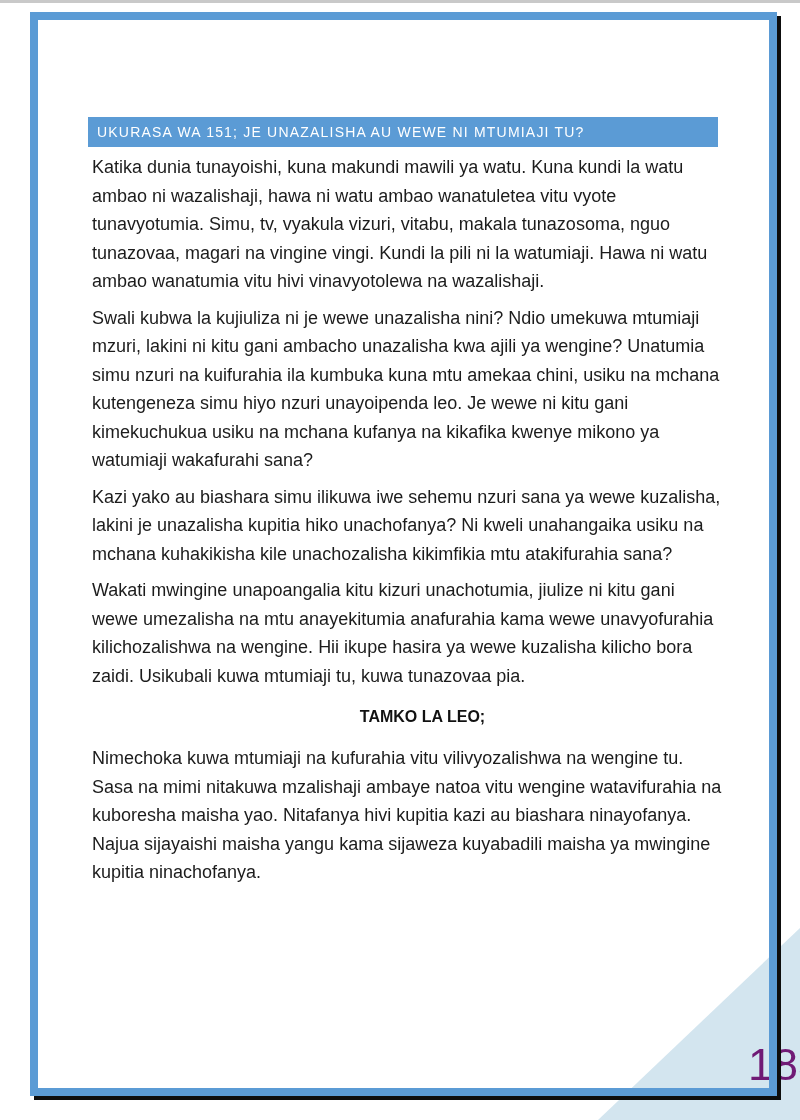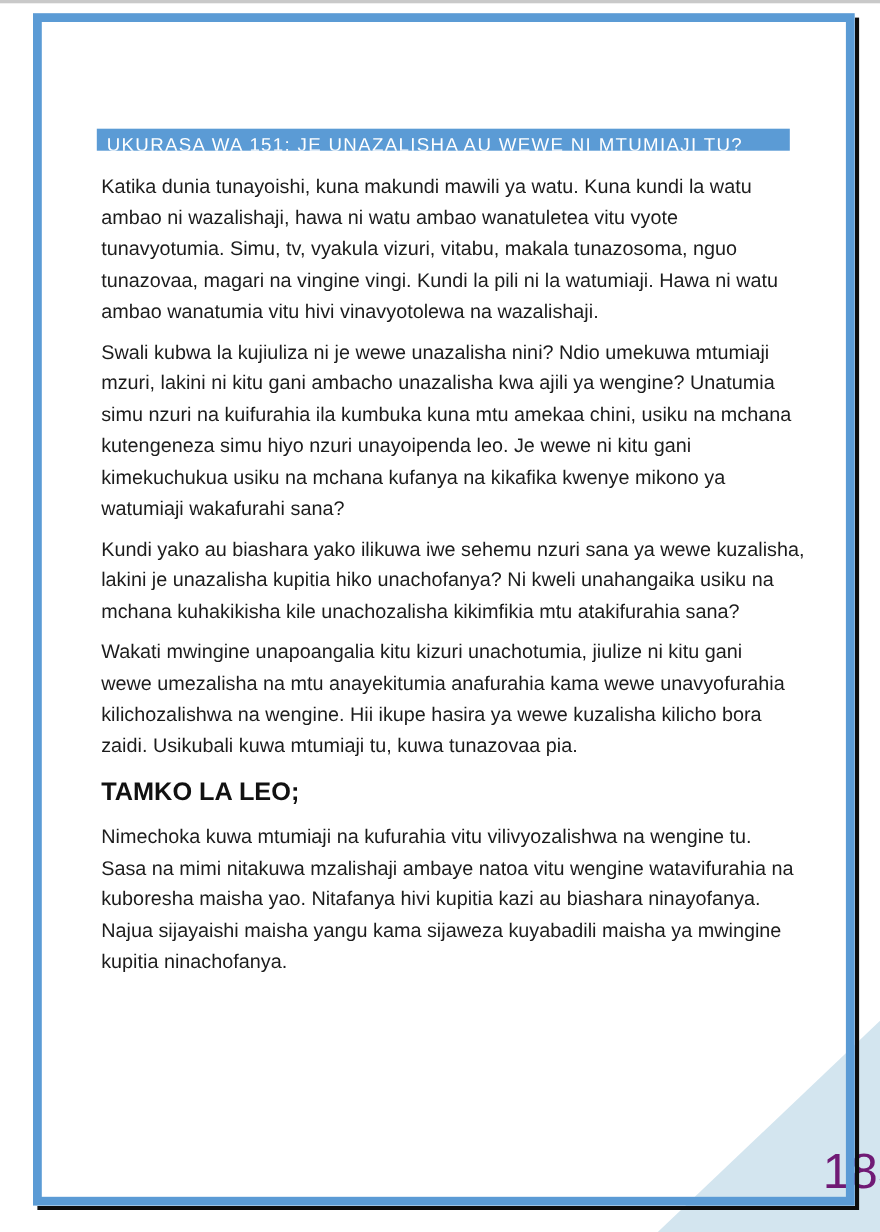--- a/index.html
+++ b/index.html
@@ -27,36 +27,36 @@
   .page-frame {
     position:absolute; left:30px; top:12px; width:747px; height:1084px;
     border:8px solid var(--accent,#5b9bd5);
     box-shadow:4px 4px 0 var(--shadow,#0d0d0d);
     background:transparent; z-index:3; pointer-events:none;
   }
   .content {
     position:absolute; left:88px; top:117px; width:665px; z-index:4;
   }
   .header-bar {
-    width:630px; height:20px; line-height:30px;
+    width:630px; height:30px; line-height:30px;
     background:var(--accent,#5b9bd5);
-    color:#ffffff; font-size:17px; letter-spacing:1.2px;
-    padding:0 9px; margin-bottom:18px;
+    color:#ffffff; font-size:14px; letter-spacing:1.2px;
+    padding:0 9px; margin-bottom:6px;
     white-space:nowrap; overflow:hidden;
   }
   .para {
     width:660px;
     font-size:18px; line-height:28.5px;
     color:var(--bodytext,#1c1c1c);
     margin:0 0 8px 4px;
     white-space:pre-line;
   }
   .subhead {
-    font-size:23px; font-weight:bold; color:#111111;
-    margin:13px 0 13px 4px; line-height:28px;
+    font-size:16px; font-weight:bold; color:#111111;
+    margin:13px 0 13px 4px; line-height:28px;text-align:center;
   }
 </style>
 </head>
 <body>
 
 <div class="canvas">
 
   <div class="top-line"></div>
 
   <div class="corner-triangle"></div>
@@ -78,21 +78,21 @@
 ambao wanatumia vitu hivi vinavyotolewa na wazalishaji.</p>
 
 
     <p class="para">Swali kubwa la kujiuliza ni je wewe unazalisha nini? Ndio umekuwa mtumiaji
 mzuri, lakini ni kitu gani ambacho unazalisha kwa ajili ya wengine? Unatumia
 simu nzuri na kuifurahia ila kumbuka kuna mtu amekaa chini, usiku na mchana
 kutengeneza simu hiyo nzuri unayoipenda leo. Je wewe ni kitu gani
 kimekuchukua usiku na mchana kufanya na kikafika kwenye mikono ya
 watumiaji wakafurahi sana?</p>
 
-    <p class="para">Kundi yako au biashara yako ilikuwa iwe sehemu nzuri sana ya wewe kuzalisha,
+    <p class="para">Kazi yako au biashara simu ilikuwa iwe sehemu nzuri sana ya wewe kuzalisha,
 lakini je unazalisha kupitia hiko unachofanya? Ni kweli unahangaika usiku na
 mchana kuhakikisha kile unachozalisha kikimfikia mtu atakifurahia sana?</p>
 
     <p class="para">Wakati mwingine unapoangalia kitu kizuri unachotumia, jiulize ni kitu gani
 wewe umezalisha na mtu anayekitumia anafurahia kama wewe unavyofurahia
 kilichozalishwa na wengine. Hii ikupe hasira ya wewe kuzalisha kilicho bora
 zaidi. Usikubali kuwa mtumiaji tu, kuwa tunazovaa pia.</p>
 
     <h2 class="subhead">TAMKO LA LEO;</h2>
 

